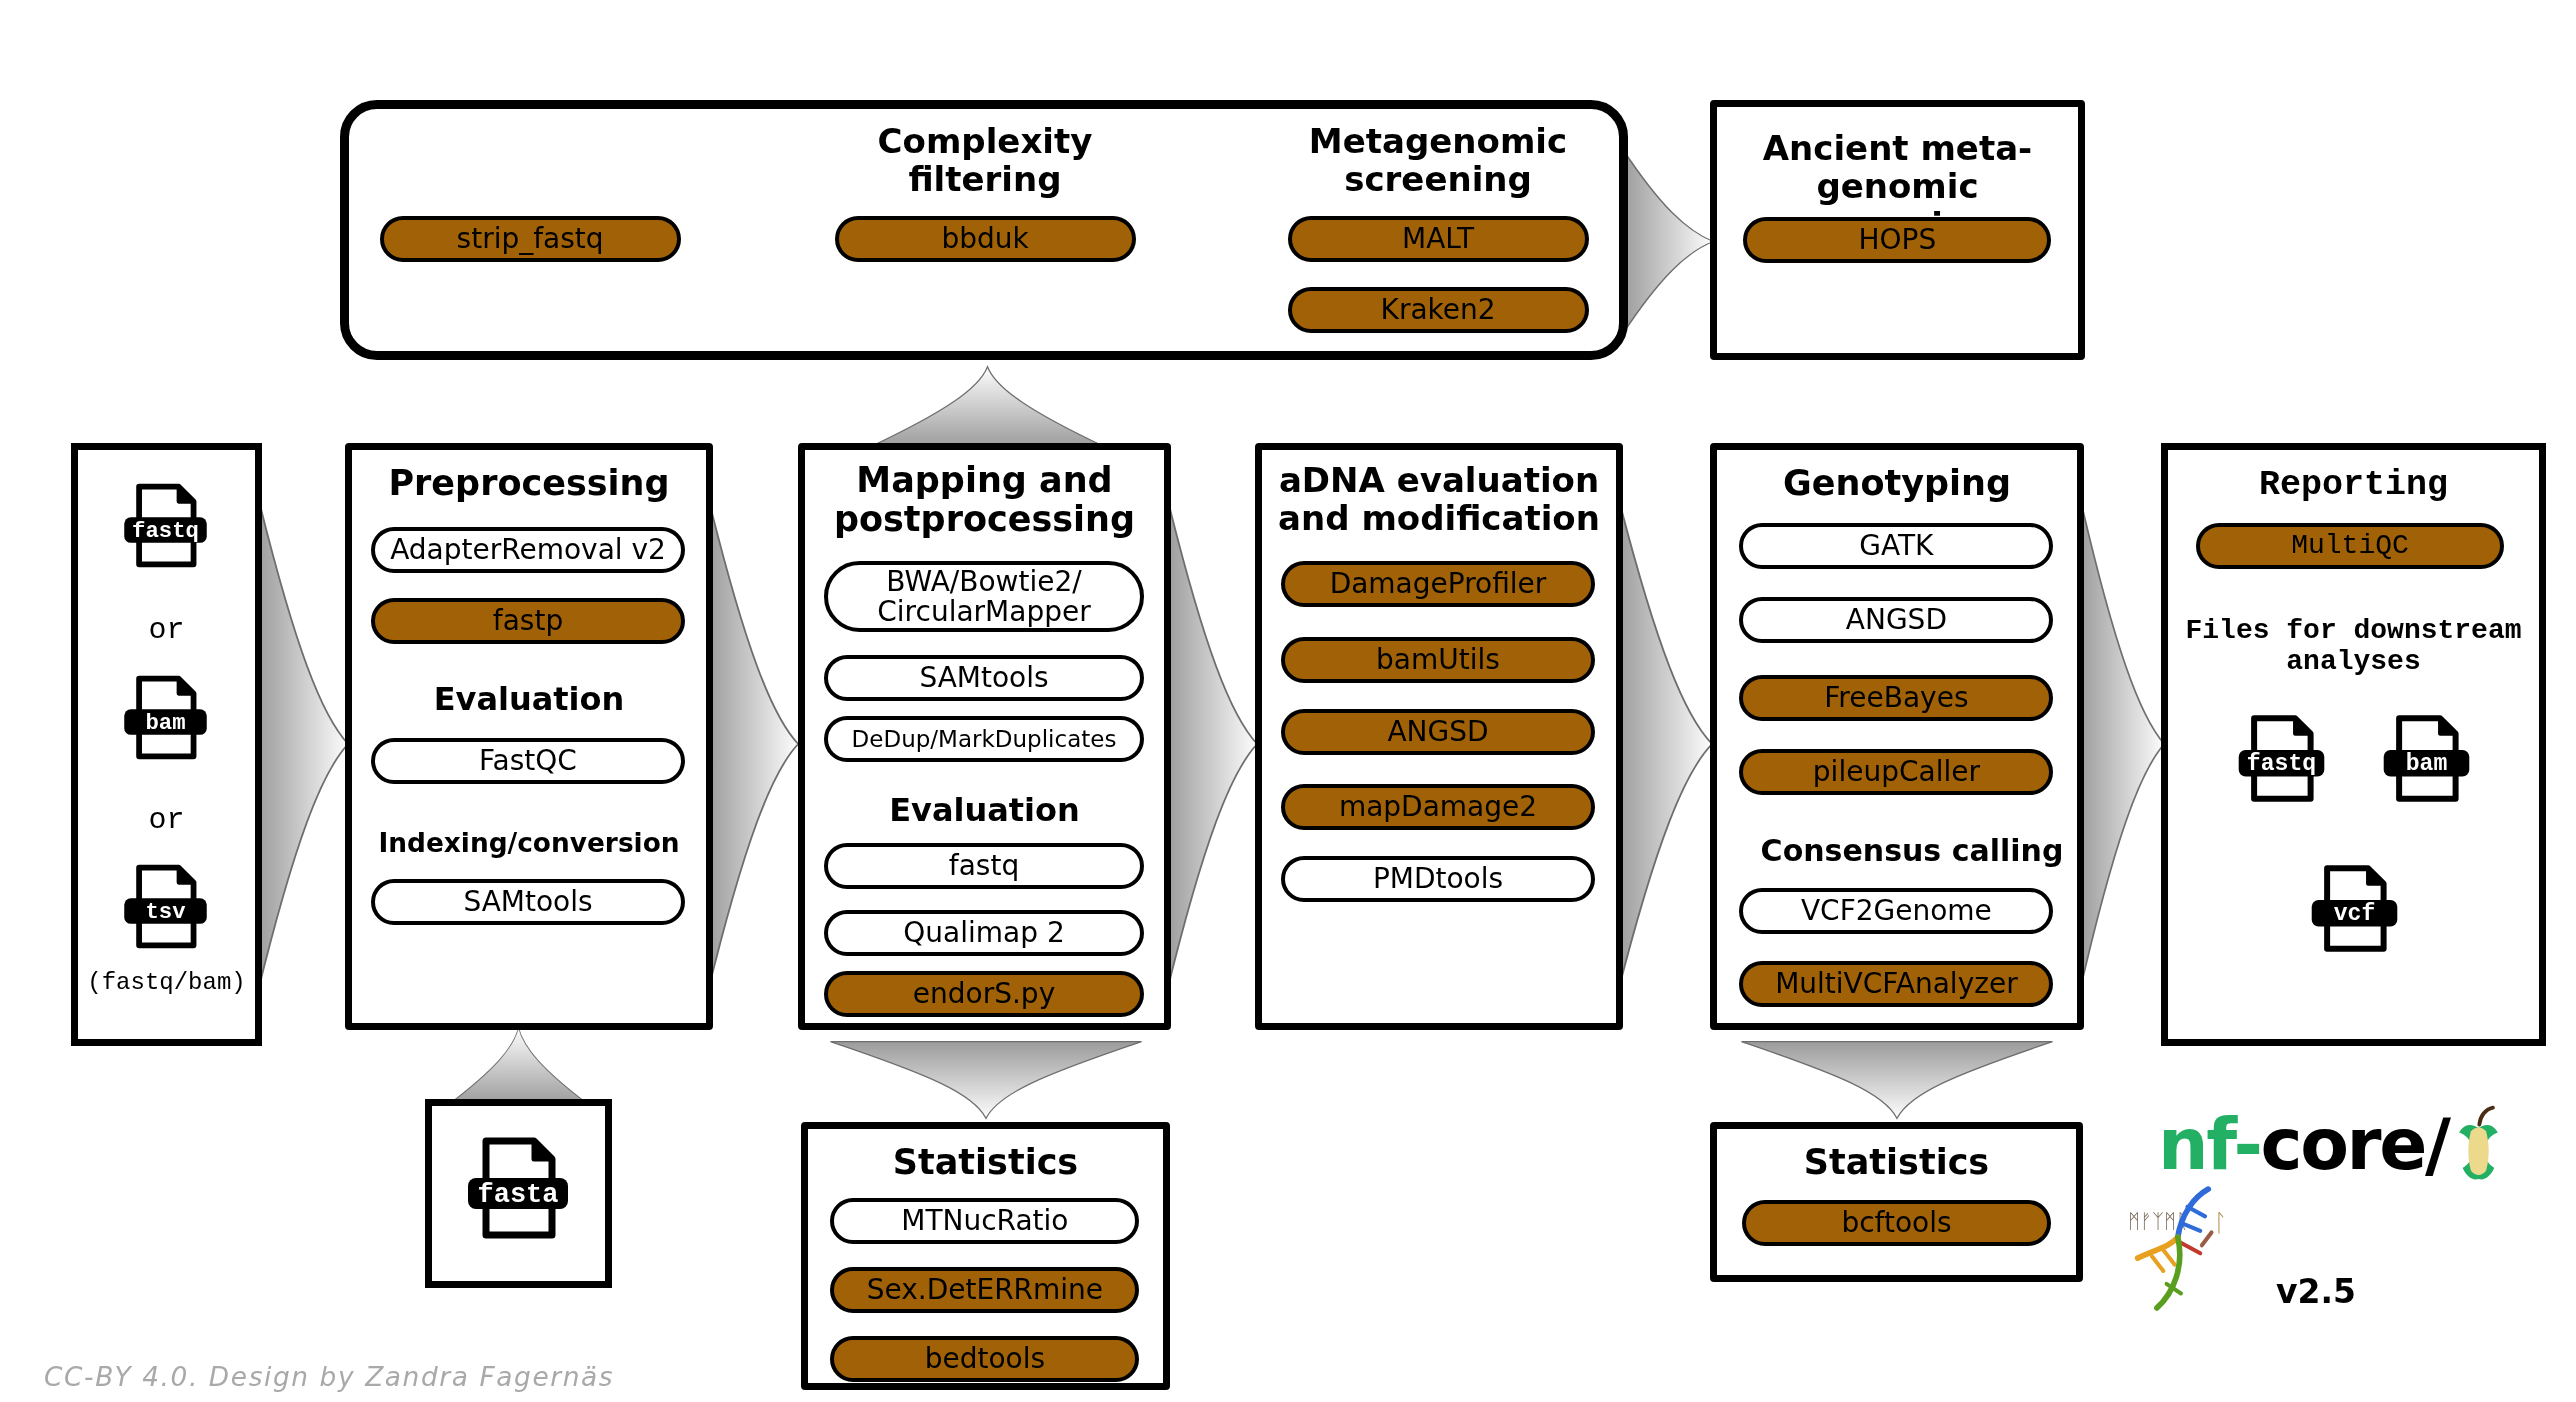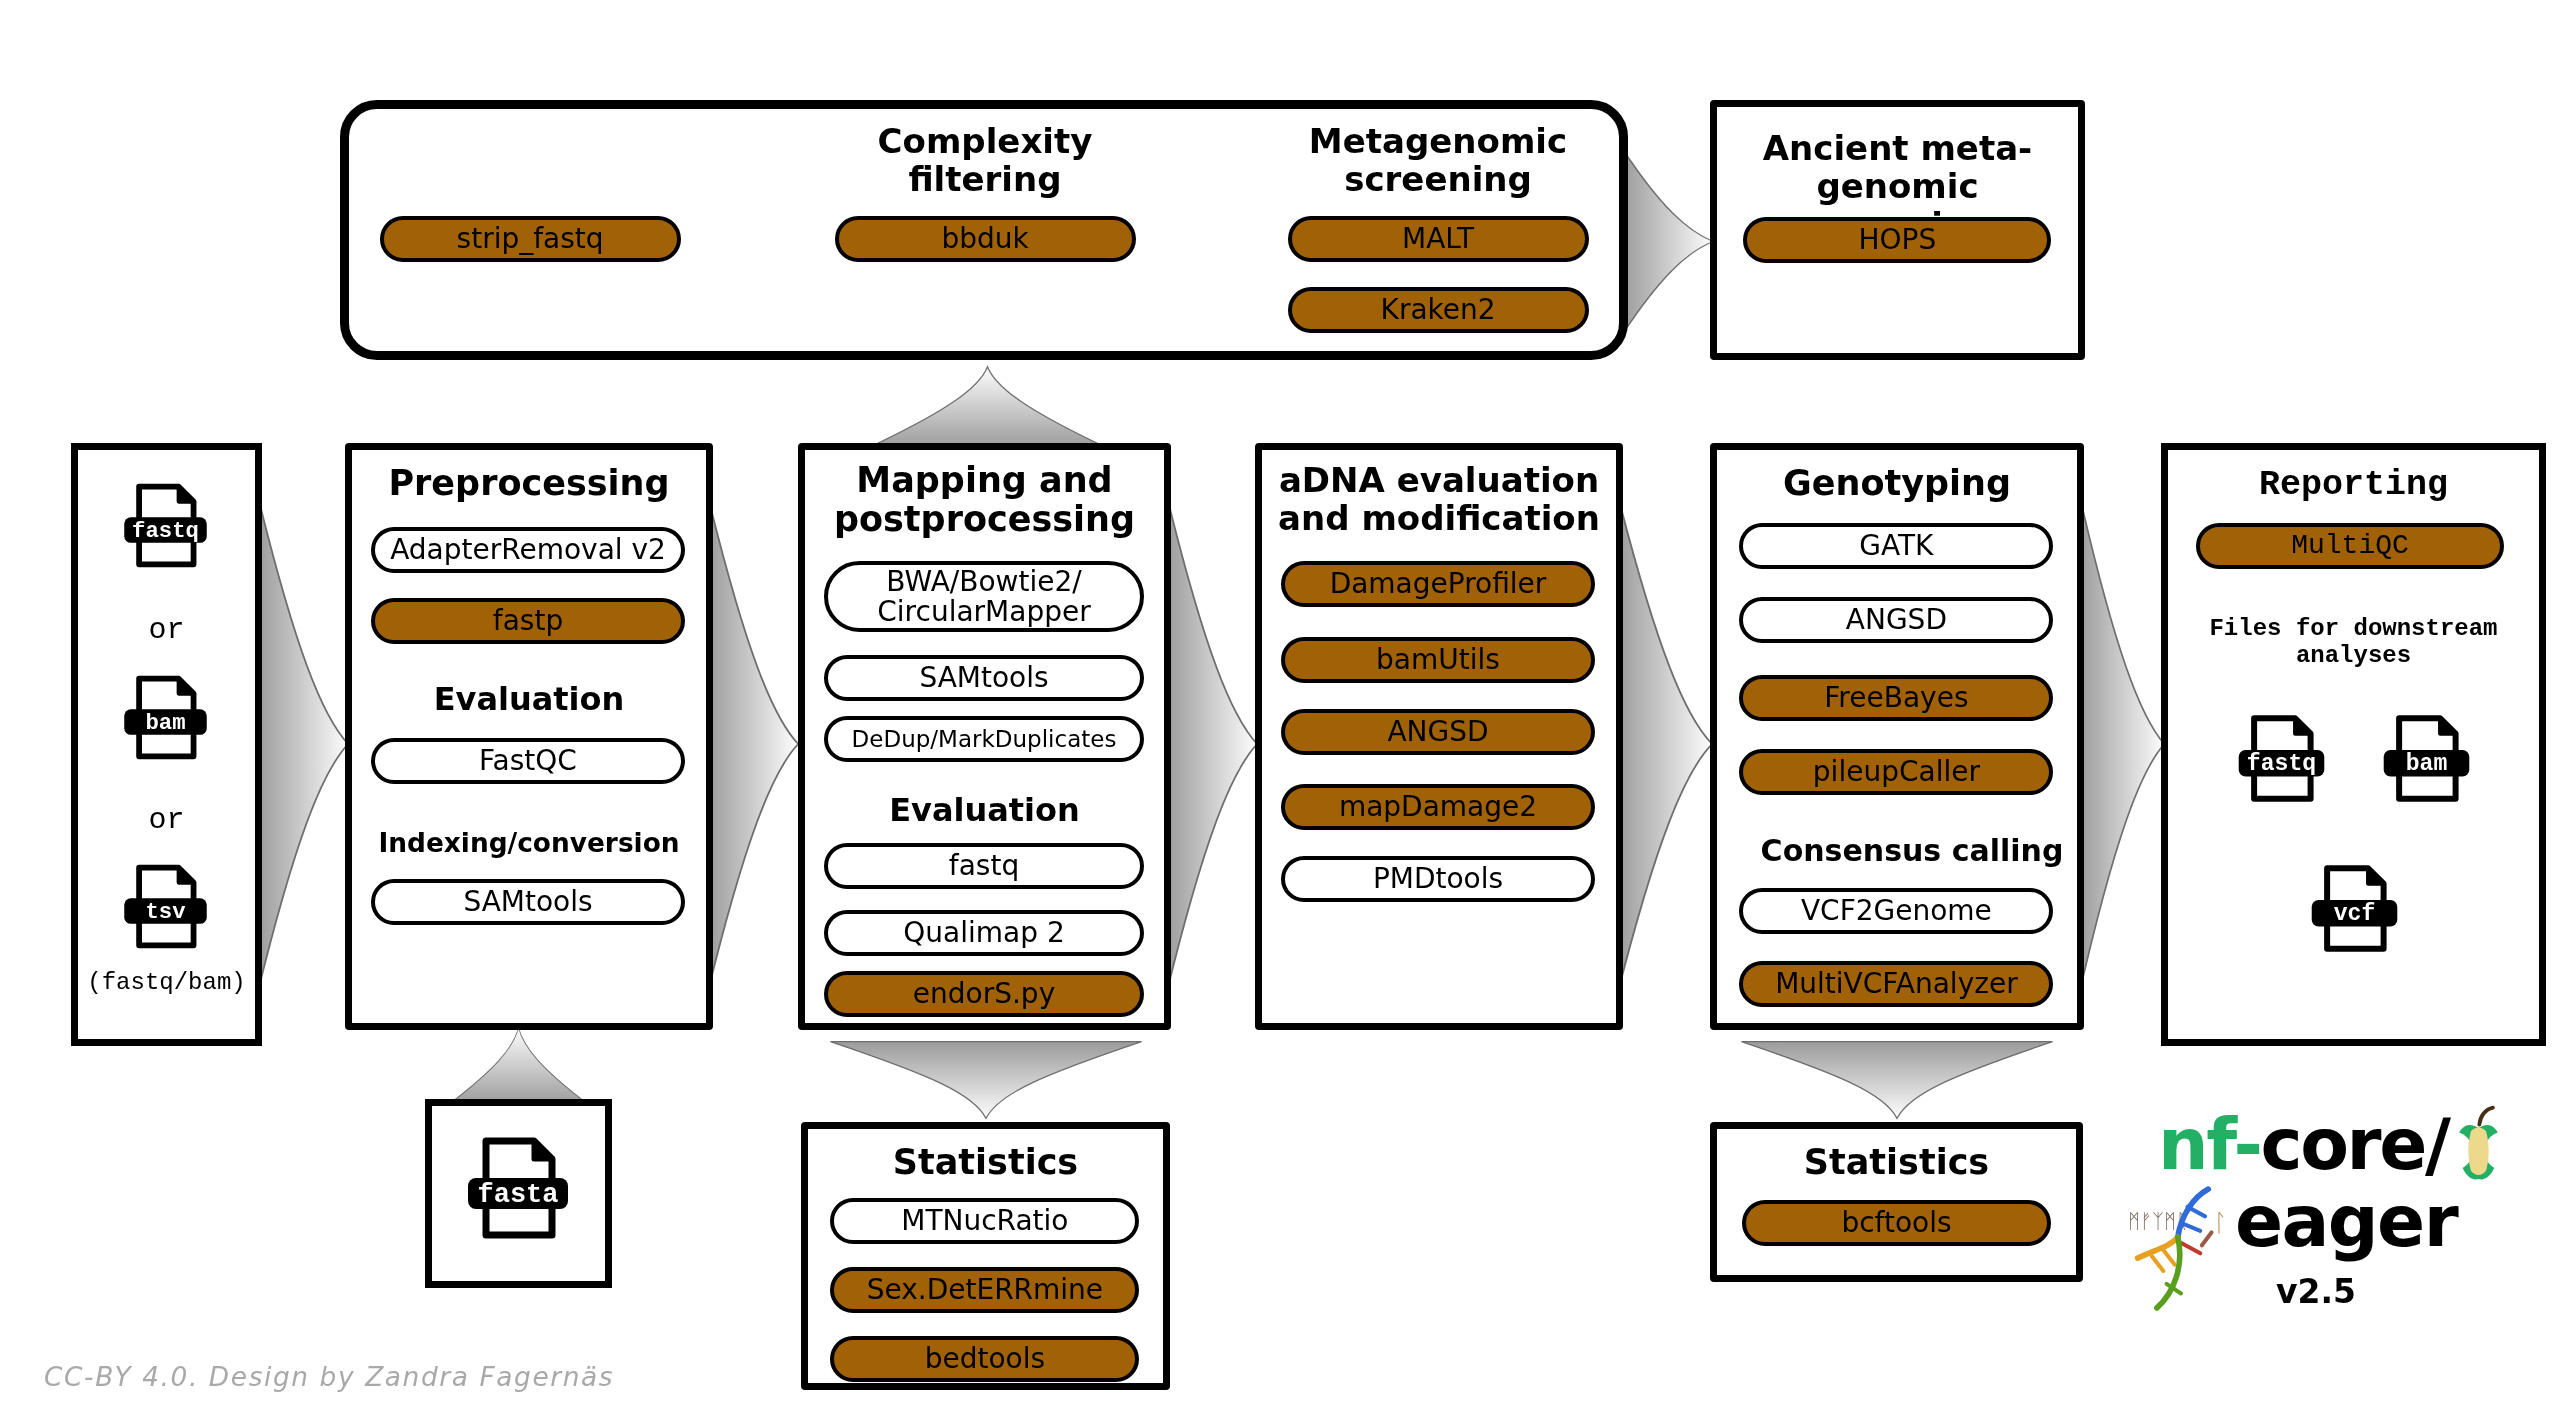--- a/index.html
+++ b/index.html
@@ -10,21 +10,21 @@
   .box { position:absolute; background:#fff; border:7.2px solid #000; border-radius:4px; z-index:2; }
   .box.square { border-radius:0;font-family:Liberation Mono, monospace; }
   .box.thick { border-width:9.6px; border-radius:37px; }
 
   .ttl { position:absolute; left:0; width:100%; text-align:center;
          font-weight:bold; font-size:35px; line-height:1.12; color:#000; }
   .ttl.t42 { font-size:34px; }
   .sub { position:absolute; left:0; width:100%; text-align:center;
          font-weight:bold; font-size:32px; color:#000; white-space:nowrap; }
   .sub.s38 { font-size:30px;padding-left:30px; }
-  .sub.s35 { font-size:24px; }
+  .sub.s35 { font-size:28px; }
   .sub.s33 { font-size:26.4px; }
 
   .pill { position:absolute; height:46px; border:4.8px solid #000; border-radius:800px;
           background:#fff; display:flex; align-items:center; justify-content:center;
           font-size:28px; line-height:1.05; white-space:nowrap; z-index:3; }
   .pill.green { background:#a16207; }
   .pill.tall { height:71px; flex-direction:column; }
   .pill.sm { font-size:23px; }
 
   .scol { position:absolute; top:0; width:320px; height:100%; }
@@ -314,17 +314,16 @@
     <path d="M66,52 L90,62" stroke="#2f6bd9" stroke-width="5" stroke-linecap="round"></path>
     <path d="M64,76 L90,90" stroke="#c0392b" stroke-width="5" stroke-linecap="round"></path>
     <path d="M92,80 L104,64" stroke="#9a5c44" stroke-width="5" stroke-linecap="round"></path>
     <path d="M12,96 C32,86 52,82 62,70" fill="none" stroke="#e8a020" stroke-width="7" stroke-linecap="round"></path>
     <path d="M30,94 L44,112" stroke="#e8a020" stroke-width="5" stroke-linecap="round"></path>
     <path d="M44,86 L58,104" stroke="#e8a020" stroke-width="5" stroke-linecap="round"></path>
     <path d="M62,70 C70,104 58,138 36,158" fill="none" stroke="#5a9e1f" stroke-width="7" stroke-linecap="round"></path>
     <path d="M48,128 L66,140" stroke="#5a9e1f" stroke-width="5" stroke-linecap="round"></path>
   </svg>
 
-  <div class="logo-eager">eager</div>
   <div class="logo-ver">v2.5</div>
 
 </div>
 
 
 </body></html>

